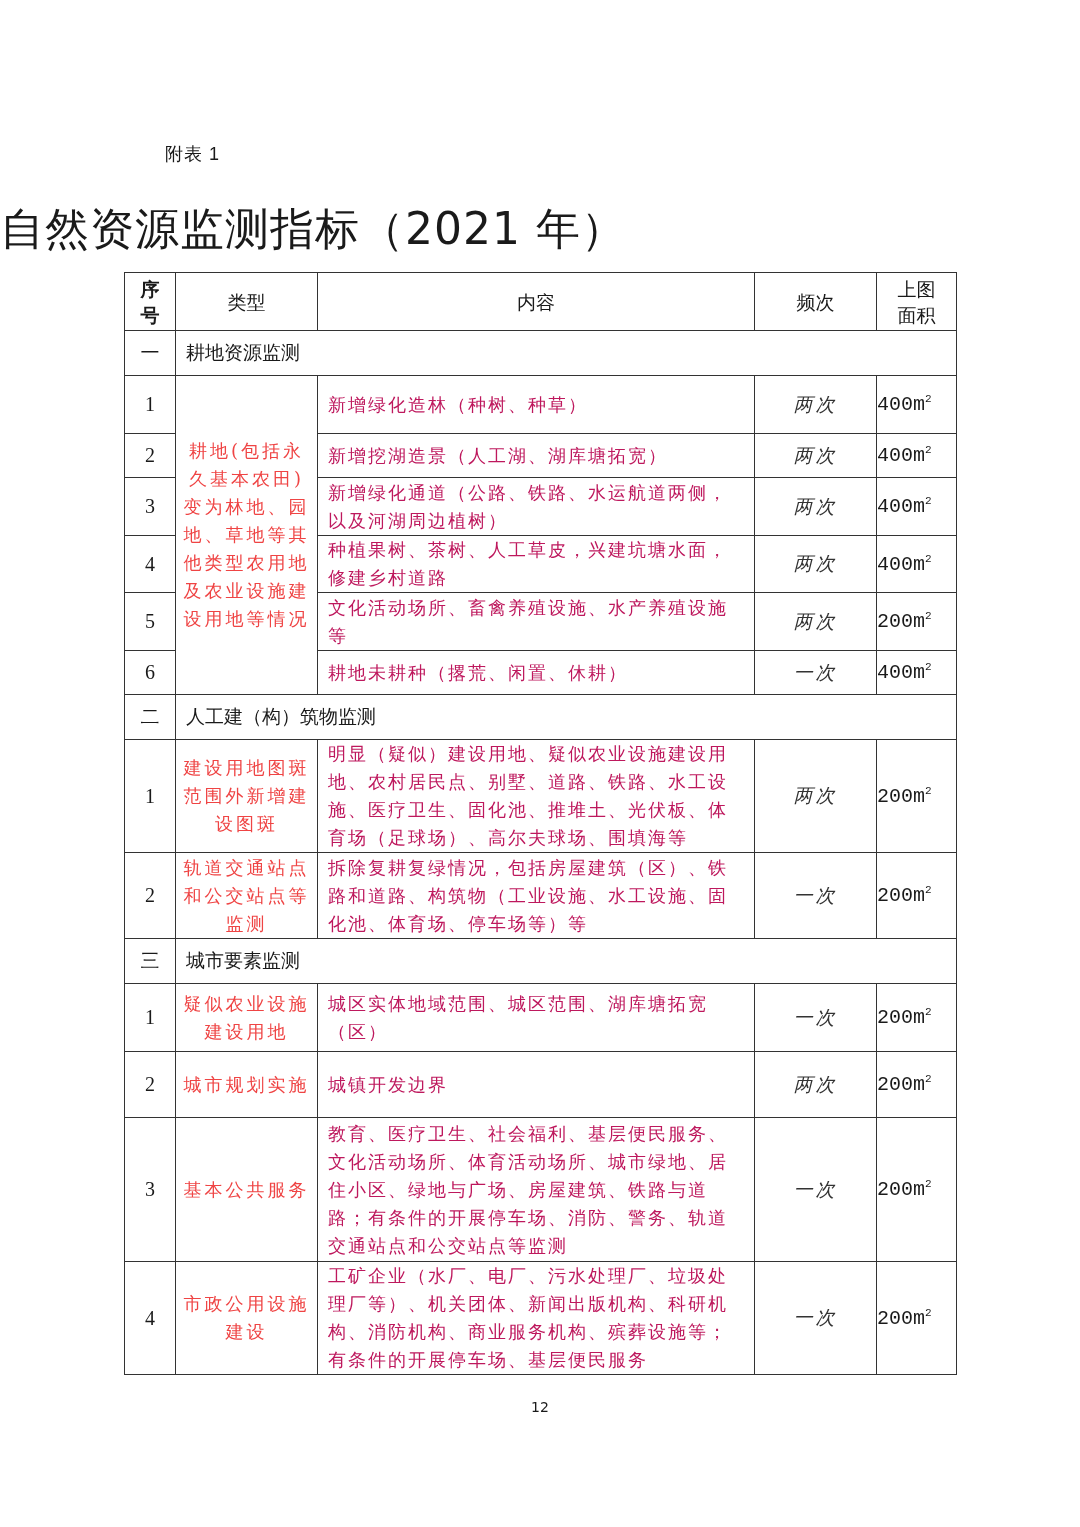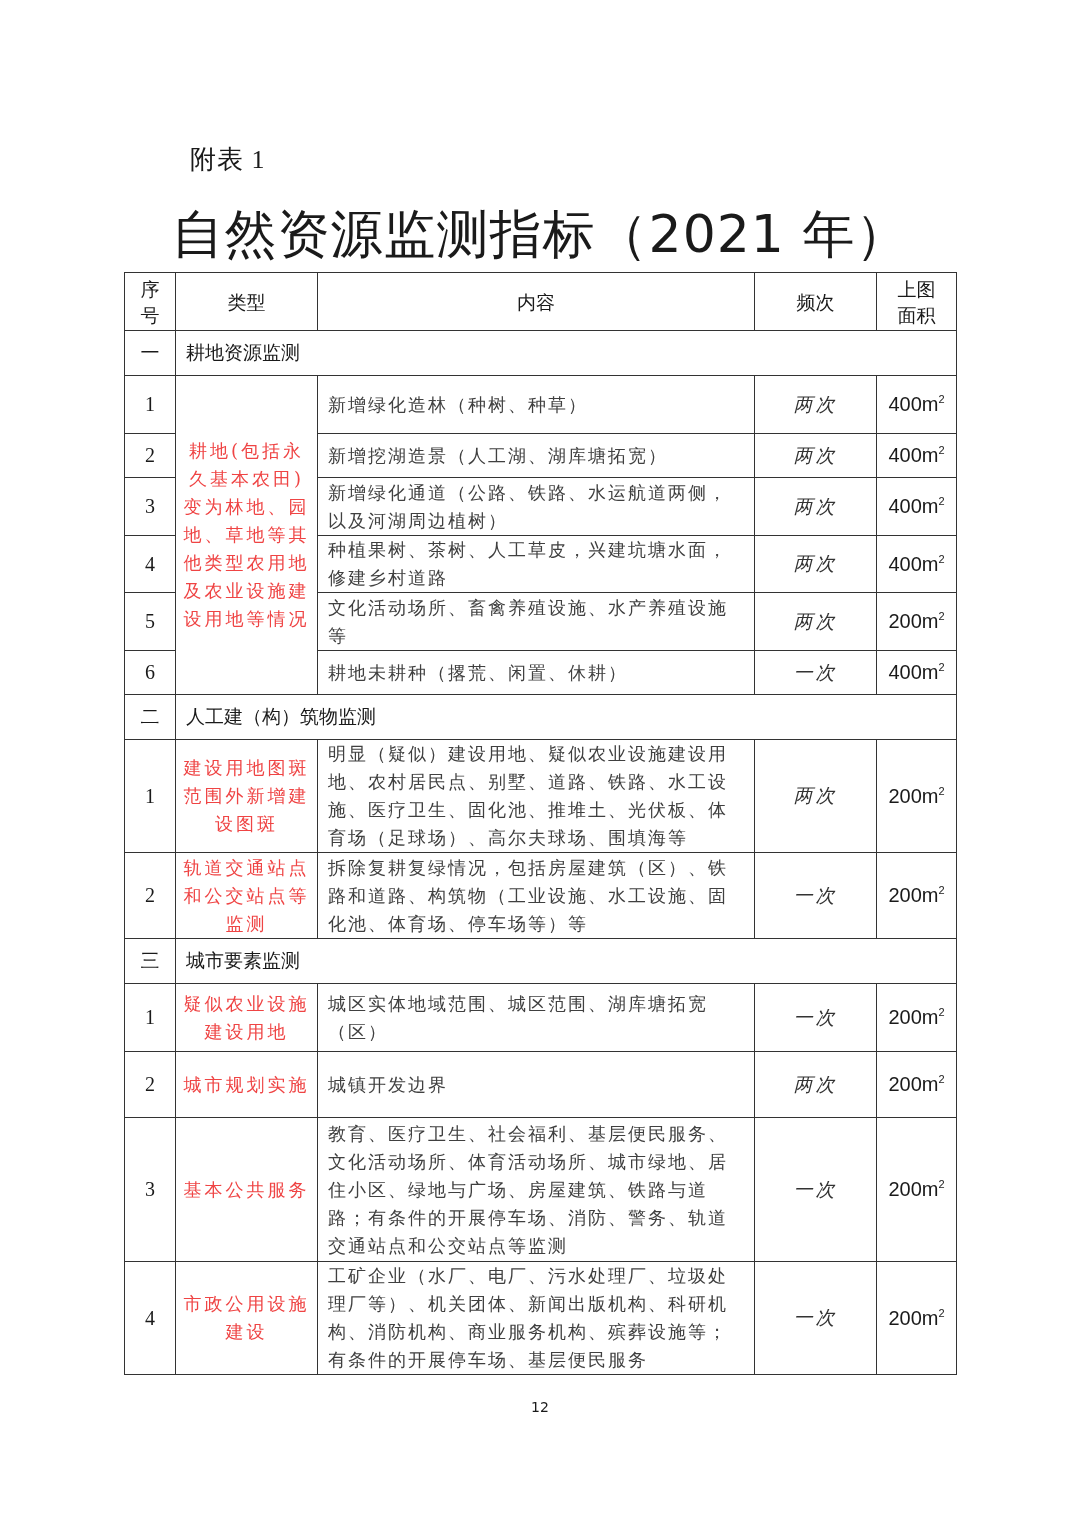--- a/index.html
+++ b/index.html
@@ -1,33 +1,33 @@
 <!DOCTYPE html>
 <html><head>
 <meta charset="utf-8">
 <style>
   html, body { margin:0; padding:0; background:#fff; }
   body { width:1080px; height:1527px; position:relative; overflow:hidden;
          font-family:"DejaVu Serif", "Liberation Serif", serif; color:#1a1a1a; }
-  .appendix { position:absolute; left:165px; top:142px; font-size:26px;
-              font-family:Liberation Serif, serif; letter-spacing:1px;margin-left:25px; }
-  .title { position:absolute; left:0; width:1080px; top:200px; text-align:center;
-           font-size:52px; font-family:"DejaVu Sans", "Liberation Sans", sans-serif; letter-spacing:1px; }
+  .appendix { position:absolute; left:165px; top:142px; font-size:18px;
+              font-family:Liberation Sans, sans-serif; letter-spacing:1px; }
+  .title { position:absolute; left:0; width:1080px; top:200px; 
+           font-size:44px; font-family:"DejaVu Sans", "Liberation Sans", sans-serif; letter-spacing:1px; }
   table { position:absolute; left:124px; top:272px; border-collapse:collapse; width:832px; table-layout:fixed; }
   td { border:1.3px solid #333; padding:0; vertical-align:middle; }
   col.c1 { width:51px; } col.c2 { width:142px; } col.c3 { width:437px; } col.c4 { width:122px; } col.c5 { width:80px; }
   .hdr td { text-align:center; font-family:"DejaVu Sans", "Liberation Sans", sans-serif; font-size:19px; line-height:26px; }
   .sec td { font-family:"DejaVu Sans", "Liberation Sans", sans-serif; font-size:19px; }
   .sec .num { text-align:center; }
   .sec .label { padding-left:10px; }
   .idx { text-align:center; font-family:"Liberation Serif", serif; font-size:20px; }
   .type { text-align:center; font-size:18px; line-height:28px; letter-spacing:3px; color:#ef4444; padding:0 4px; }
-  .content { font-size:18px; line-height:28px; letter-spacing:2px; padding:0 8px 0 10px; color:#404040; }
+  .content { font-size:18px; line-height:28px; letter-spacing:2px; padding:0 8px 0 10px; color:#be185d; }
   .freq { text-align:center; font-size:19px; color:#333; letter-spacing:3px;font-style:italic; }
-  .area { text-align:center; font-family:Liberation Sans, sans-serif; font-size:20px; }
+  .area { text-align:left; font-family:Liberation Mono, monospace; font-size:20px; }
   .area sup { font-size:11px; }
   .page-num { position:absolute; left:0; width:1080px; top:1399px; text-align:center;
               font-size:14px; font-family:"DejaVu Sans", "Liberation Sans", sans-serif; }
 </style>
 </head>
 <body>
 
 <div class="appendix">附表 1</div>
 <div class="title">自然资源监测指标（2021 年）</div>
 
@@ -35,21 +35,21 @@
   <colgroup>
       <col class="c1">
       <col class="c2">
       <col class="c3">
       <col class="c4">
       <col class="c5">
     </colgroup>
   <tbody>
       <tr class="hdr" style="height:58px">
     <td>
-          <div style="width:22px;margin:0 auto;">序号</div>
+          <div style="width:22px;margin:0 auto;font-weight:bold;">序号</div>
         </td>
     <td>类型</td>
     <td>内容</td>
     <td>频次</td>
     <td>
           <div style="width:44px;margin:0 auto;">上图面积</div>
         </td>
   </tr>
 
   <tr class="sec" style="height:45px">

